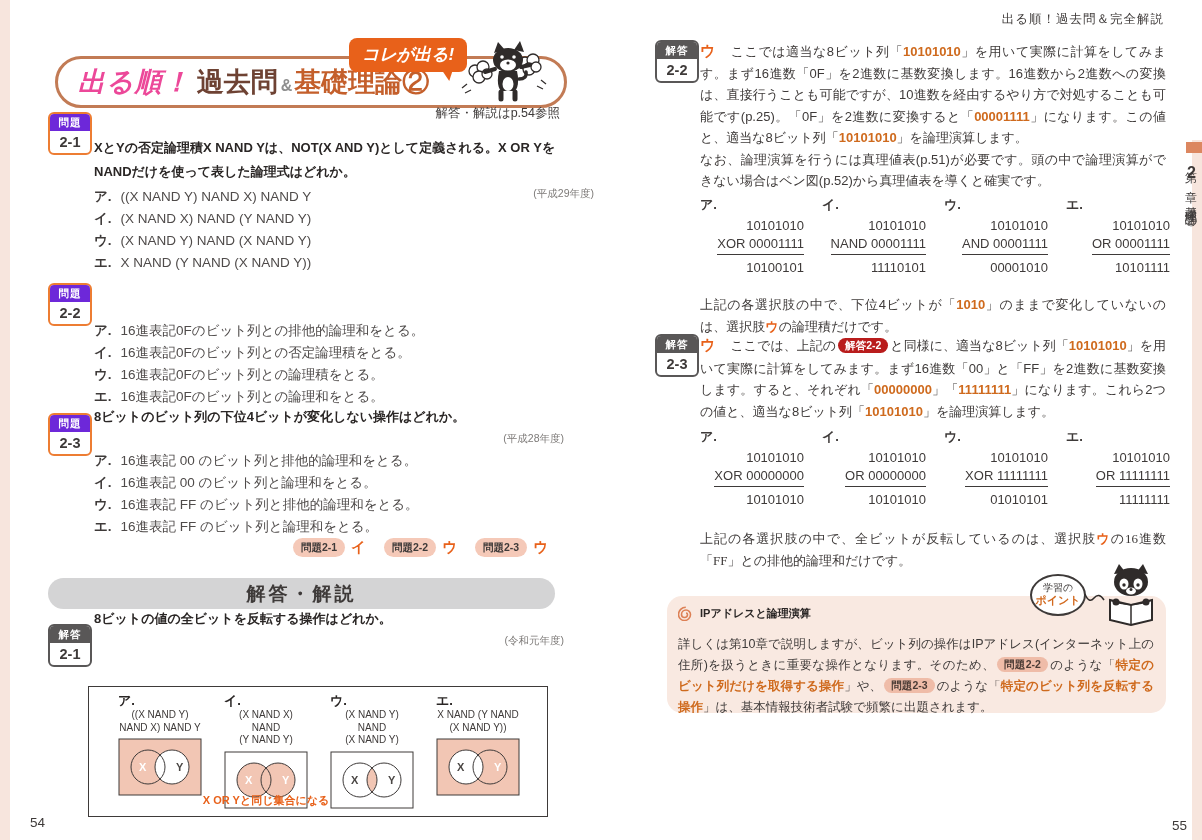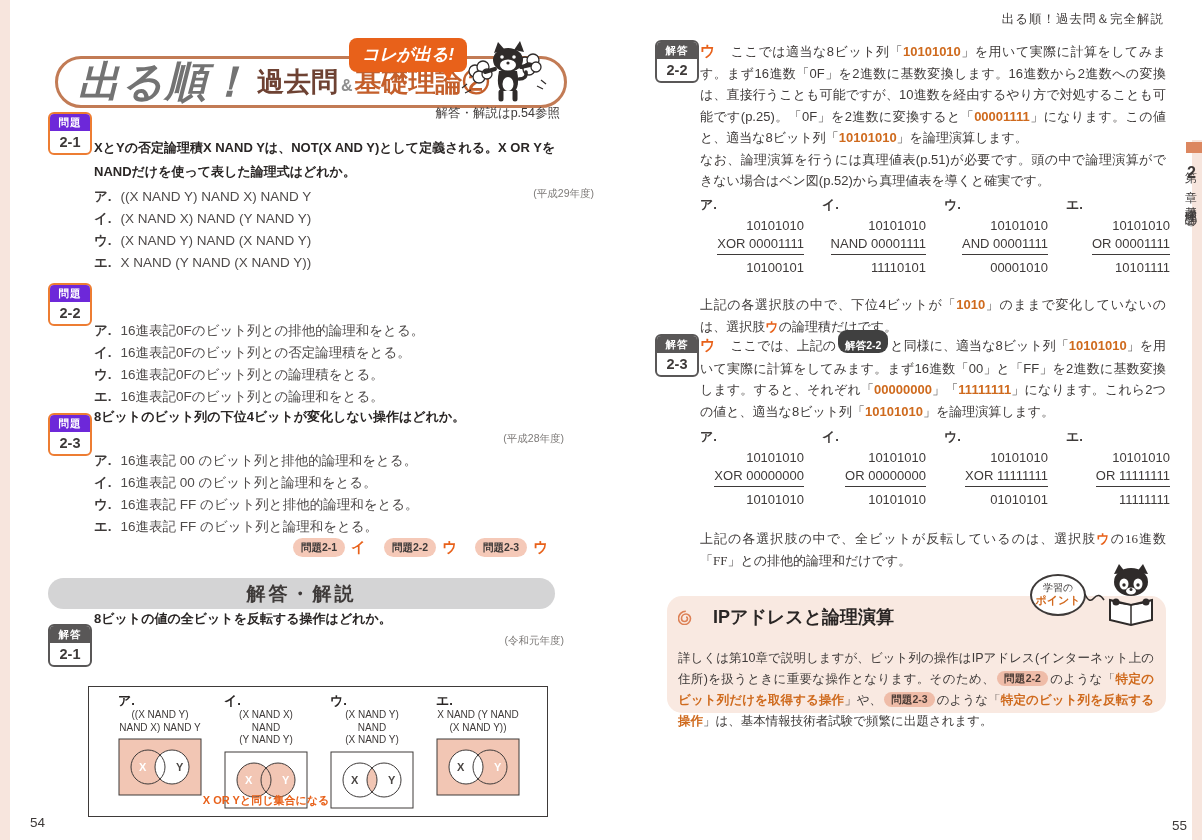--- a/index.html
+++ b/index.html
@@ -4,21 +4,21 @@
 <style>
   html,body { margin:0; padding:0; background:#ffffff; }
   .sheet { position:relative; width:1202px; height:840px; background:#ffffff; overflow:hidden;
            font-family:"Liberation Sans", sans-serif; color:#3e3a39; }
   .abs { position:absolute; }
   .edge { position:absolute; width:10px; background:#f7e5dd; }
 
   
   .banner { border:3px solid #c27b55; border-radius:28px; display:flex; align-items:center;
             padding:0 0 0 20px; background:#fff; }
-  .banner .t1 { font-size:42px; font-weight:bold; font-style:italic; color:#737373; letter-spacing:1px; }
+  .banner .t1 { font-size:27px; font-weight:bold; font-style:italic; color:#ec4899; letter-spacing:1px; }
   .banner .t2 { font-size:27px; font-weight:bold; color:#6e4233; margin-left:6px; }
   .banner .amp { font-size:16px; font-weight:bold; color:#8f8f8f; margin:8px 2px 0 3px; }
   .banner .t3 { font-size:27px; font-weight:bold; color:#c45f2b; }
   .bubble { position:absolute; background:#e8611a; color:#fff; font-weight:bold; font-style:italic;
             font-size:17px; line-height:1; padding:8px 13px 9px; border-radius:8px; z-index:4; }
   .bubble:after { content:""; position:absolute; bottom:-9px; right:16px; width:0; height:0;
             border-left:11px solid transparent; border-top:11px solid #e8611a; transform:skewX(-18deg); }
   .refline { font-size:12.5px; color:#3e3a39; text-align:right; }
 
   
@@ -44,21 +44,21 @@
 
   .secbar { background:#d4d4d5; border-radius:16px; text-align:center; font-size:19px; font-weight:bold;
             color:#3e3a39; line-height:31px; letter-spacing:3px; }
 
   
   .body13 { font-size:13px; line-height:21.5px; text-align:justify; color:#3e3a39; }
   .body13 p { margin:0; }
   .ka-lead { color:#e8611a; font-size:15px; font-weight:bold; margin-right:15px; }
   .ka2 { color:#e8611a; font-weight:bold; }
   .hl { color:#cf6a1d; font-weight:bold; }
-  .refpill { background:#404040; color:#fff; font-size:10.5px; font-weight:bold; padding:9px 7px 2px;
+  .refpill { background:#b91c1c; color:#fff; font-size:10.5px; font-weight:bold; padding:1px 7px 2px;
              border-radius:9px; margin:0 2px; position:relative; top:-1px; white-space:nowrap; }
 
   
   .vennbox { border:1.5px solid #3e3a39; display:flex; gap:22px; padding:6px 26px 0 29px; background:#fff; }
   .vcol { width:84px; text-align:center; }
   .vlabel { font-weight:bold; font-size:13px; color:#2a2625; text-align:left; line-height:15px; }
   .vformula { font-size:10px; line-height:12.5px; white-space:pre-line; color:#3e3a39; margin:1px 0 4px; }
   .vnote { position:absolute; left:62px; bottom:8px; width:230px; text-align:center; color:#e8611a;
            font-size:11px; font-weight:bold; }
   .vt { font-weight:bold; font-size:11px; fill:#4a4644; font-family:"Liberation Sans",sans-serif; }
@@ -68,22 +68,22 @@
   .calc { display:flex; gap:18px; font-size:13px; }
   .ccol { width:104px; }
   .clabel { font-weight:bold; line-height:18px; margin-bottom:2px; }
   .cnum { text-align:right; line-height:20px; }
   .cop { text-align:right; }
   .opu { display:inline-block; border-bottom:1.3px solid #3e3a39; padding-bottom:3px; }
   .cres { text-align:right; line-height:25px; }
 
   
   .pointbox { background:#f9e9e1; border-radius:15px; padding:9px 12px 10px 11px; }
-  .ptitle { display:flex; align-items:center; gap:19px; font-size:18px; font-weight:bold; color:#2a2625;
-            margin-bottom:19px; }
+  .ptitle { display:flex; align-items:center; gap:6px; font-size:11px; font-weight:bold; color:#2a2625;
+            margin-bottom:13px; }
   .pbody { font-size:12.5px; line-height:21px; text-align:justify; color:#3e3a39; }
   .ppill { background:#efbca8; color:#4a3b35; font-size:10.5px; font-weight:bold; padding:1px 7px 2px;
            border-radius:9px; margin:0 2px; position:relative; top:-1px; white-space:nowrap; }
   .phl { color:#cf6a1d; font-weight:bold; }
 
   .bubble2 { position:absolute; width:56px; height:42px; background:#fff; border:2px solid #3e3a39;
              border-radius:50%; text-align:center; z-index:3; padding-top:6px; box-sizing:border-box; }
   .bubble2 .b2a { display:block; font-size:10px; color:#3e3a39; line-height:12px; }
   .bubble2 .b2b { display:block; font-size:11px; color:#d2691e; font-weight:bold; line-height:13px; }
 

